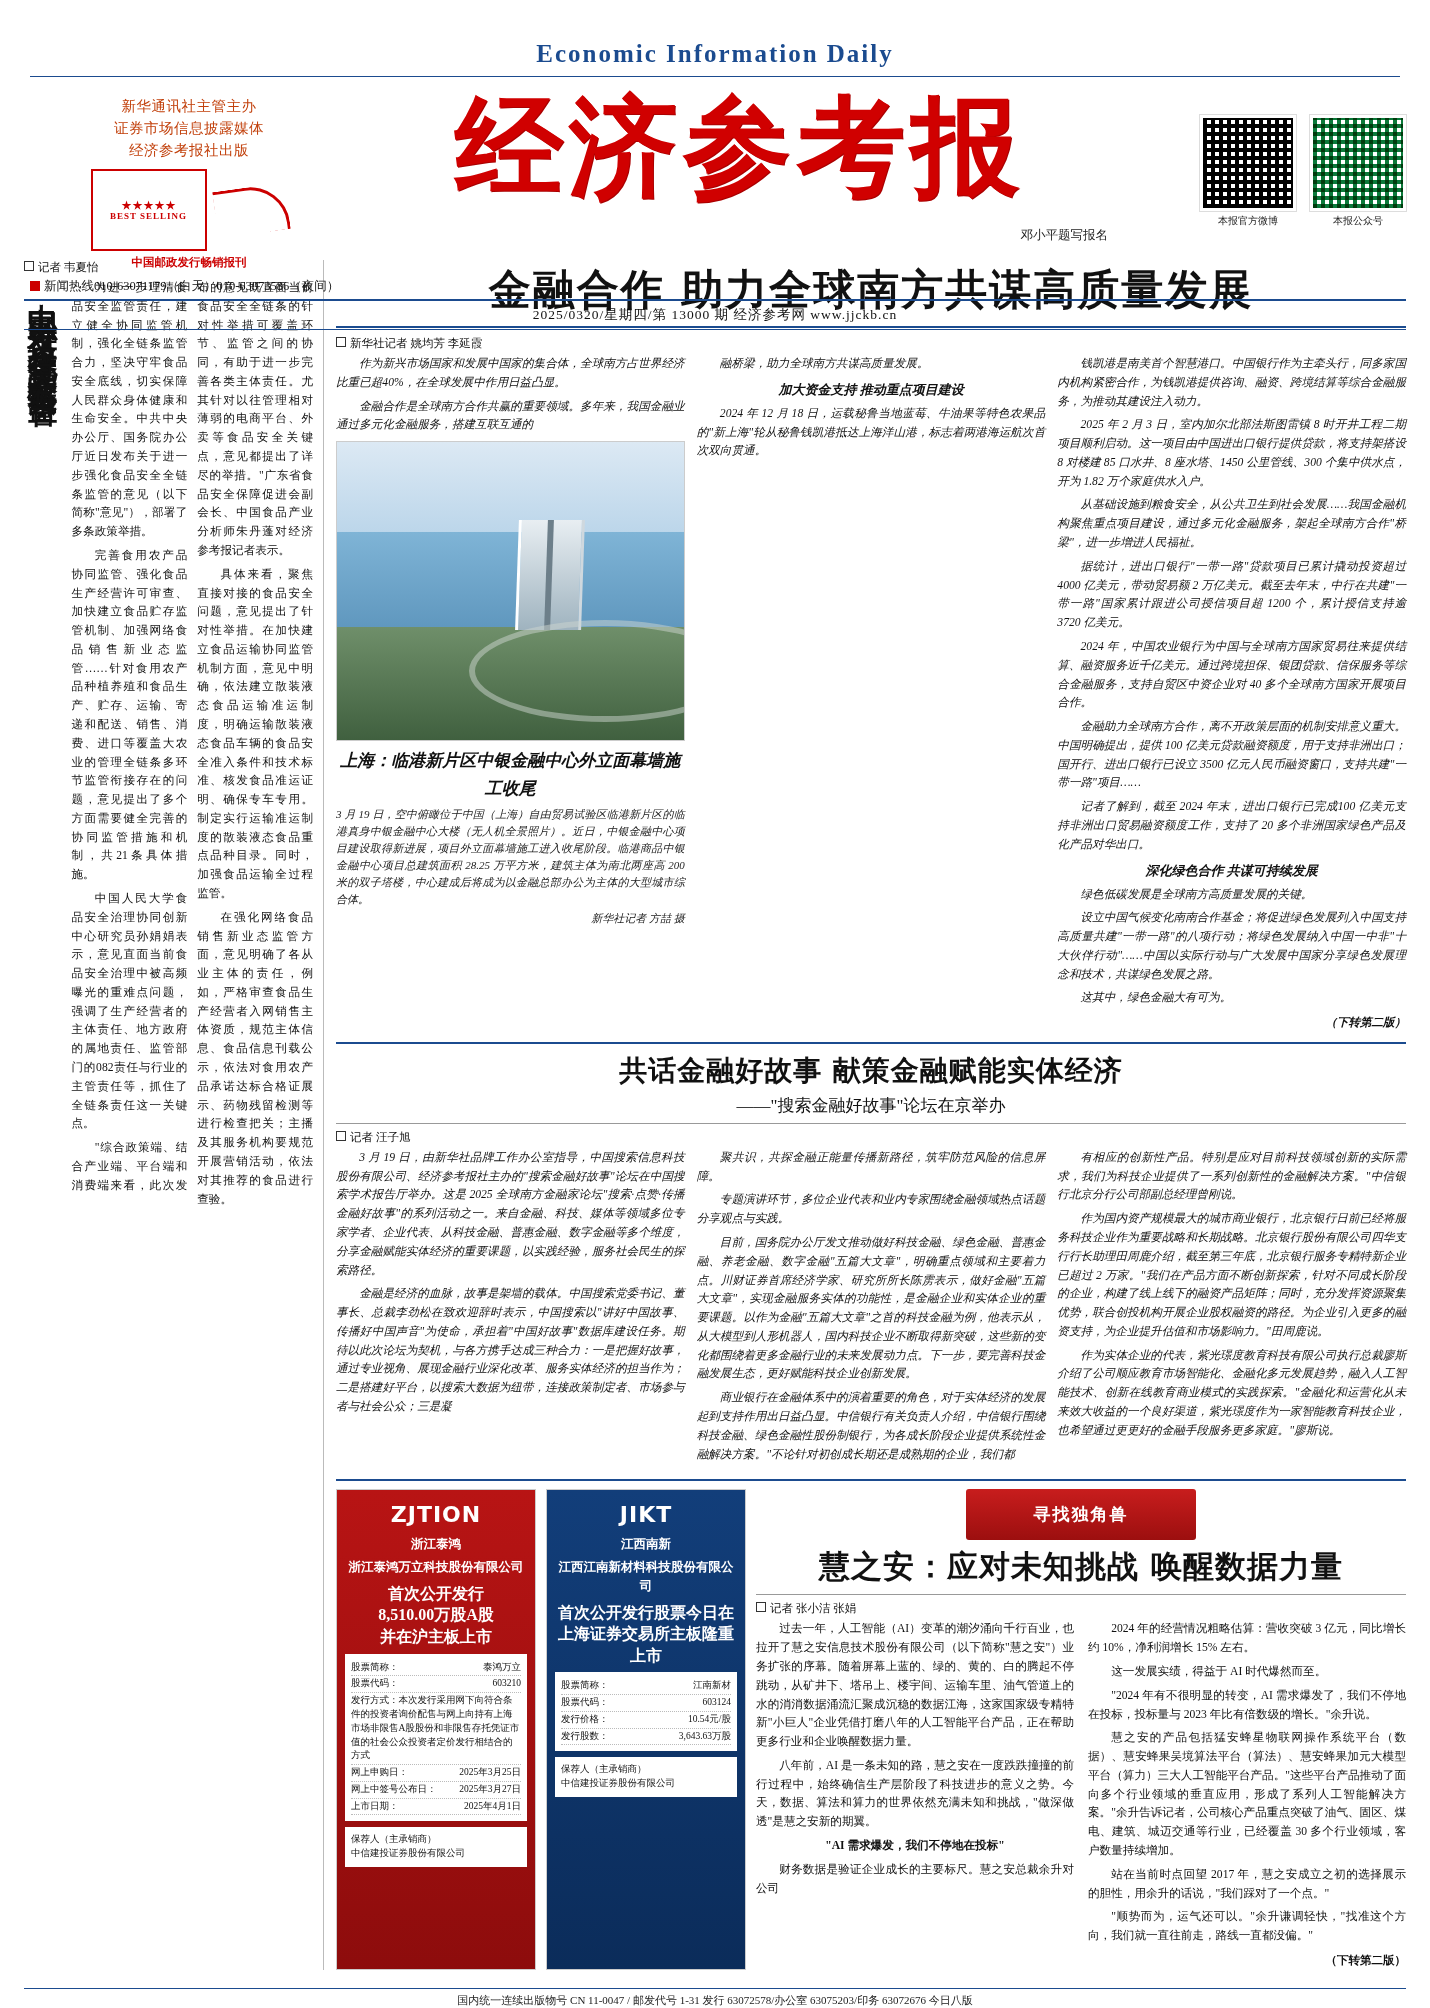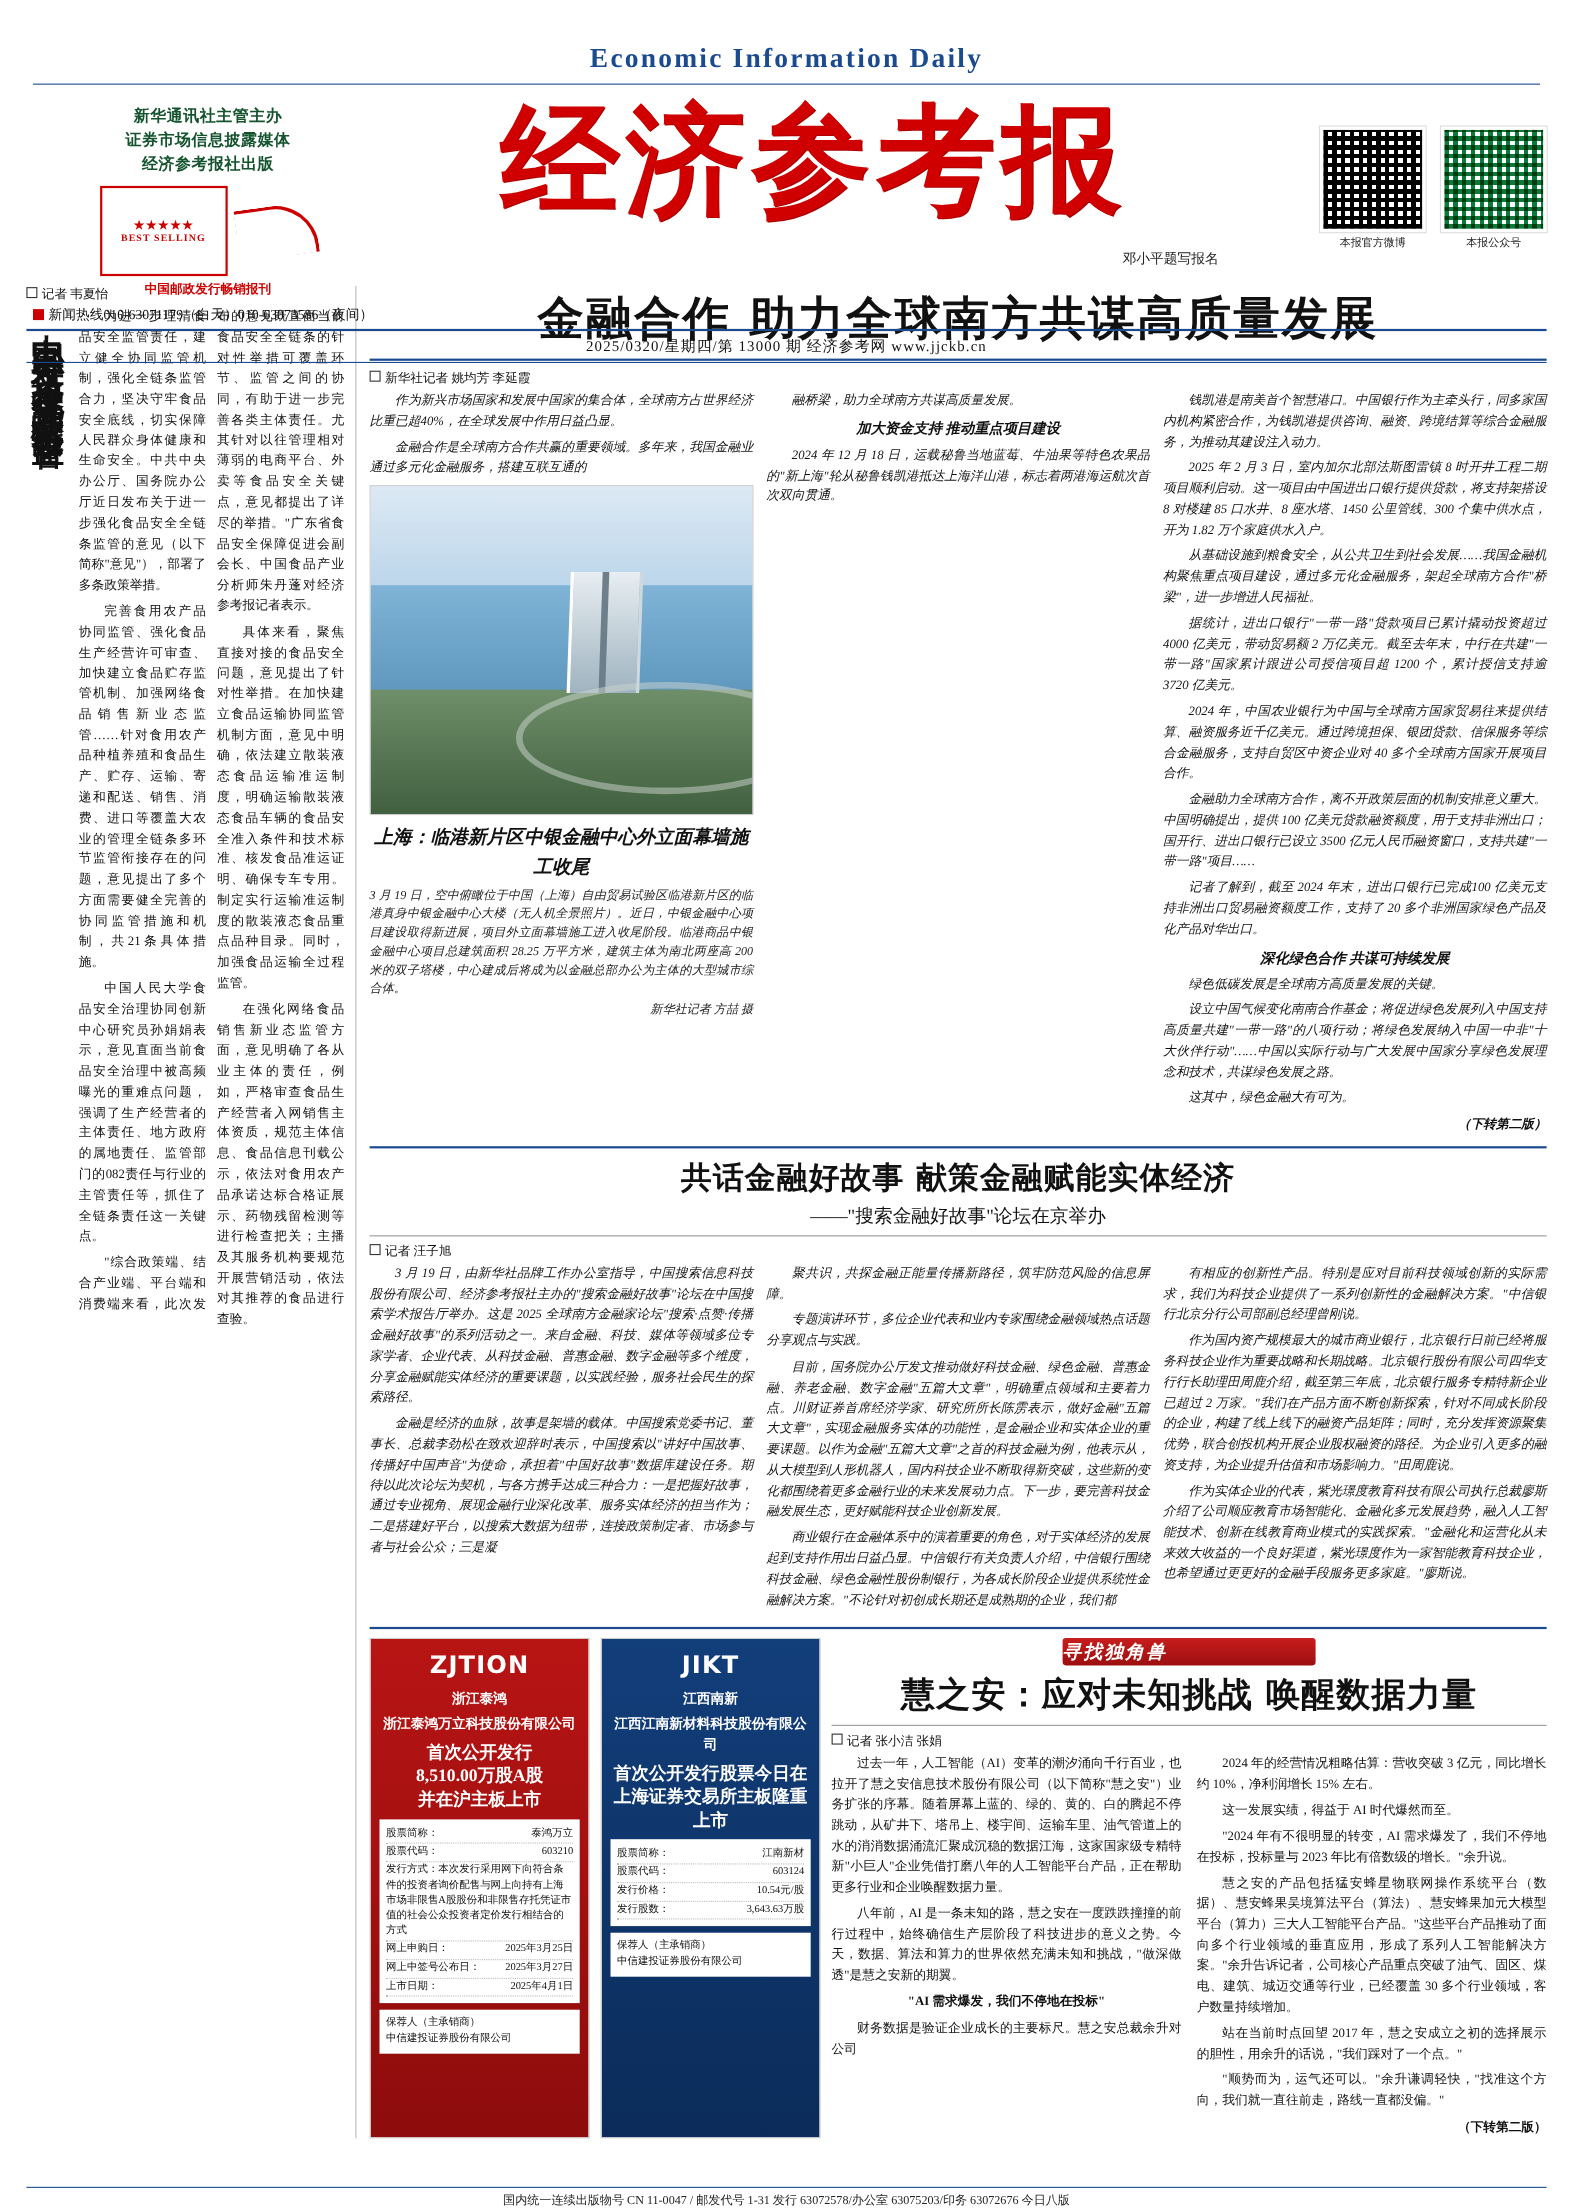--- a/index.html
+++ b/index.html
@@ -17,21 +17,21 @@
   
   .masthead{position:relative;height:250px;}
   .eng-title{
     text-align:center;font-family:"Liberation Serif",serif;
     font-size:25px;letter-spacing:2px;color:#1b4b8f;font-weight:bold;
     padding-top:40px;
   }
   .rule-top{border-bottom:1px solid #1b4b8f;margin:8px 6px 0 6px;}
   .mast-grid{display:flex;align-items:flex-start;justify-content:space-between;margin-top:8px;}
   .mast-left{width:330px;text-align:center;padding-top:10px;}
-  .mast-left .lines{font-size:14.5px;line-height:22px;font-weight:bold;color:#14532d;letter-spacing:.5px;}
+  .mast-left .lines{font-size:14.5px;line-height:22px;font-weight:normal;color:#c2410c;letter-spacing:.5px;}
   .badge-row{display:flex;justify-content:center;align-items:center;gap:8px;margin-top:8px;}
   .badge{
     width:112px;height:78px;border:2px solid #c00;display:flex;flex-direction:column;
     align-items:center;justify-content:center;position:relative;background:#fff;
   }
   .badge .star{color:#c00;font-size:11px;line-height:11px;}
   .badge .bw{font-size:9px;color:#c00;font-weight:bold;letter-spacing:1px;}
   .badge-caption{font-size:11.5px;color:#c00;font-weight:bold;margin-top:4px;}
   .swoosh{width:70px;height:44px;border-top:3px solid #c00;border-right:3px solid #c00;border-radius:0 40px 0 0;transform:rotate(-8deg);}
   .mast-center{flex:1;text-align:center;}
@@ -123,23 +123,23 @@
   .ad.red{background:linear-gradient(#b81414,#8d0c0c);color:#fff;}
   .ad.blue{background:linear-gradient(#123e7a,#0b2c5a);color:#fff;}
   .ad-inner{padding:8px;font-size:11px;line-height:1.5;}
   .ad-logo{font-size:22px;font-weight:bold;letter-spacing:1px;text-align:center;margin-bottom:4px;font-family:"DejaVu Sans",sans-serif;}
   .ad-title{font-size:12.5px;font-weight:bold;text-align:center;margin:4px 0;}
   .ad-big{font-size:16px;font-weight:bold;text-align:center;line-height:1.35;margin:6px 0;}
   .ad-box{background:#fff;color:#111;font-size:9.5px;line-height:1.45;padding:6px;margin-top:6px;}
   .ad-kv{display:flex;justify-content:space-between;border-bottom:1px dotted #bbb;padding:1px 0;}
   .uni-wrap{flex:1;}
   .uni-badge{
-    display:block;margin:0 auto 6px auto;width:230px;text-align:left;
+    display:block;margin:0 auto 6px auto;width:230px;text-align:center;
     background:linear-gradient(#c81d1d,#9c0f0f);color:#fff;font-size:17px;font-weight:bold;
-    padding:1px 0;border-radius:3px;letter-spacing:2px;font-style:italic;
+    padding:14px 0;border-radius:3px;letter-spacing:2px;
   }
   .head3{font-size:31px;font-weight:bold;text-align:center;letter-spacing:1px;font-family:"DejaVu Serif",serif;margin-bottom:6px;}
   .two{display:flex;gap:14px;}
   .two .c{flex:1;font-size:11.6px;line-height:1.62;text-align:justify;}
   .two .c p{margin:0 0 5px 0;text-indent:2em;}
   .bold-center{font-weight:bold;text-align:center;text-indent:0 !important;margin:6px 0;}
   .footer{
     position:absolute;left:0;right:0;bottom:0;text-align:center;font-size:11px;color:#222;
     border-top:1px solid #1b4b8f;padding-top:4px;margin:0 24px;
   }

